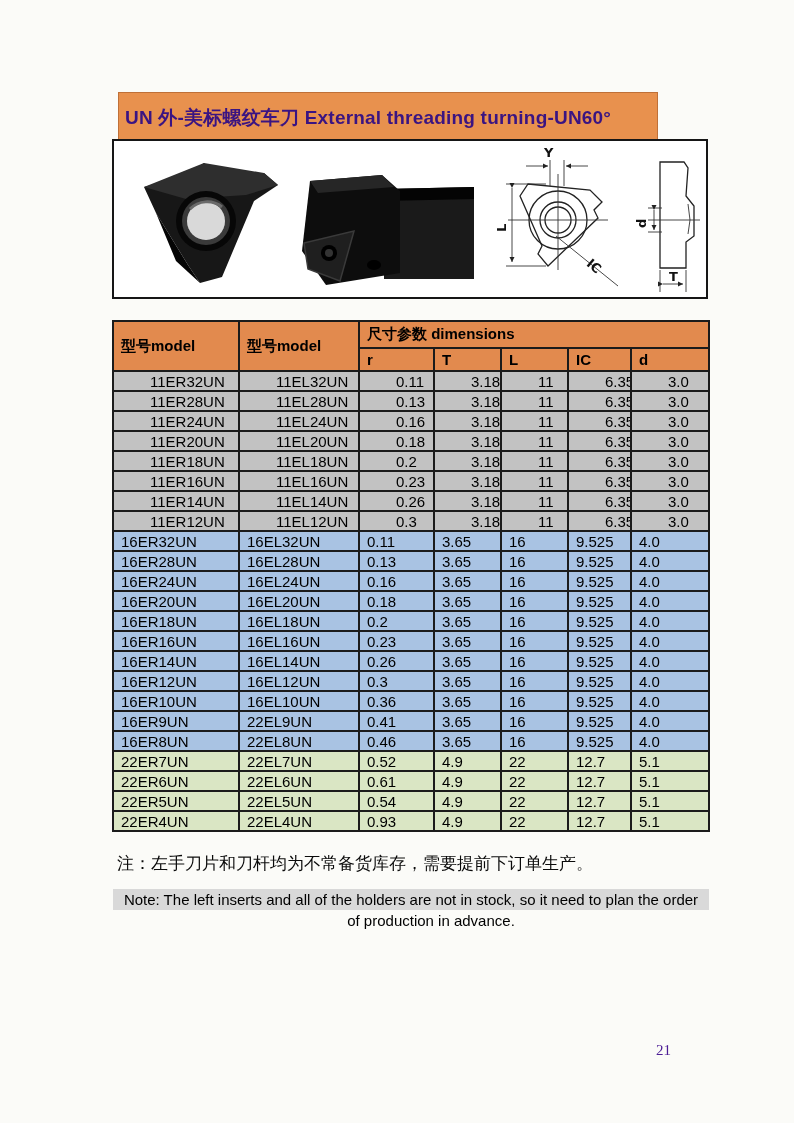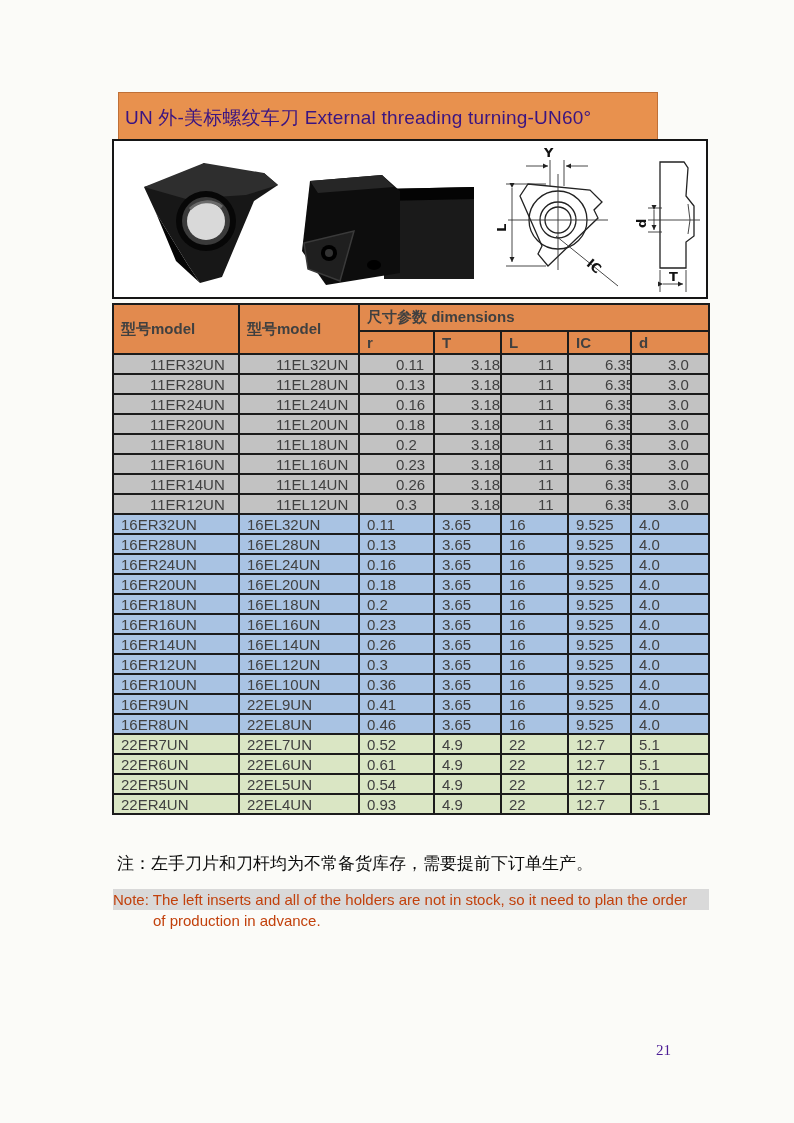--- a/index.html
+++ b/index.html
@@ -4,43 +4,43 @@
 <style>
   html,body{margin:0;padding:0;}
   body{background:#e9e9e9;font-family:"Liberation Sans","DejaVu Sans",sans-serif;}
   .page{position:relative;width:794px;height:1123px;margin:0 auto;background:#fbfbf8;overflow:hidden;}
 
   
   .title-bar{
     position:absolute;left:118px;top:92px;width:540px;height:52px;
     background:#e8914e;border:1px solid #c5order;border:1px solid #bf7038;
     display:flex;align-items:center;padding-left:6px;box-sizing:border-box;
-    font-size:19px;font-weight:normal;color:#3a1482;letter-spacing:.2px;
+    font-size:19px;font-weight:bold;color:#3a1482;letter-spacing:.2px;
     white-space:nowrap;
   }
 
   
   .image-box{
     position:absolute;left:112px;top:139px;width:596px;height:160px;
     background:#ffffff;border:2px solid #161616;box-sizing:border-box;
   }
   .image-box svg{position:absolute;}
   .svg-insert-photo{left:12px;top:8px;}
   .svg-holder-photo{left:182px;top:6px;}
   .svg-insert-drawing{left:372px;top:3px;}
   .svg-side-drawing{left:516px;top:3px;}
   .tline{stroke:#222;stroke-width:1.3;fill:none;}
   .tthin{stroke:#333;stroke-width:0.9;fill:none;}
   .tlabel{font-family:"DejaVu Sans",sans-serif;font-size:13px;fill:#111;font-weight:bold;}
 
   
   .spec-table{
-    position:absolute;left:112px;top:303px;width:596px;
+    position:absolute;left:112px;top:320px;width:596px;
     border-collapse:collapse;table-layout:fixed;
-    font-size:15px;color:#404040;
+    font-size:15px;color:#000000;
   }
   .spec-table th,.spec-table td{
     border:2px solid #1b1b1b;box-sizing:border-box;
     padding:0 0 0 7px;text-align:left;font-weight:normal;
     overflow:hidden;white-space:nowrap;
   }
   .spec-table thead th{background:#e28a4e;font-weight:bold;}
   .th-model{height:50px;font-size:15px;}
   .th-dims{height:24px;text-align:center;padding-left:0;}
   .th-sub{height:21px;text-align:center;padding-left:0;font-weight:bold;}
@@ -49,21 +49,21 @@
   .row-blue td{background:#a9c3e3;}
   .row-green td{background:#dae6c4;}
 
   
   .note-cn{
     position:absolute;left:117px;top:852px;width:592px;
     font-size:17px;font-weight:normal;color:#0a0a0a;
   }
   .note-en{
     position:absolute;left:113px;top:889px;width:596px;
-    font-size:15px;line-height:21px;color:#c2410c;
+    font-size:15px;line-height:21px;color:#000000;text-align:center;
   }
   .note-en .hl{display:block;background:#d9d9d9;}
   .note-en .l2{display:block;margin-left:40px;}
 
   .page-num{
     position:absolute;left:656px;top:1042px;
     font-family:"Liberation Serif","DejaVu Serif",serif;font-size:15px;color:#4c1d95;
   }
 </style>
 </head>

